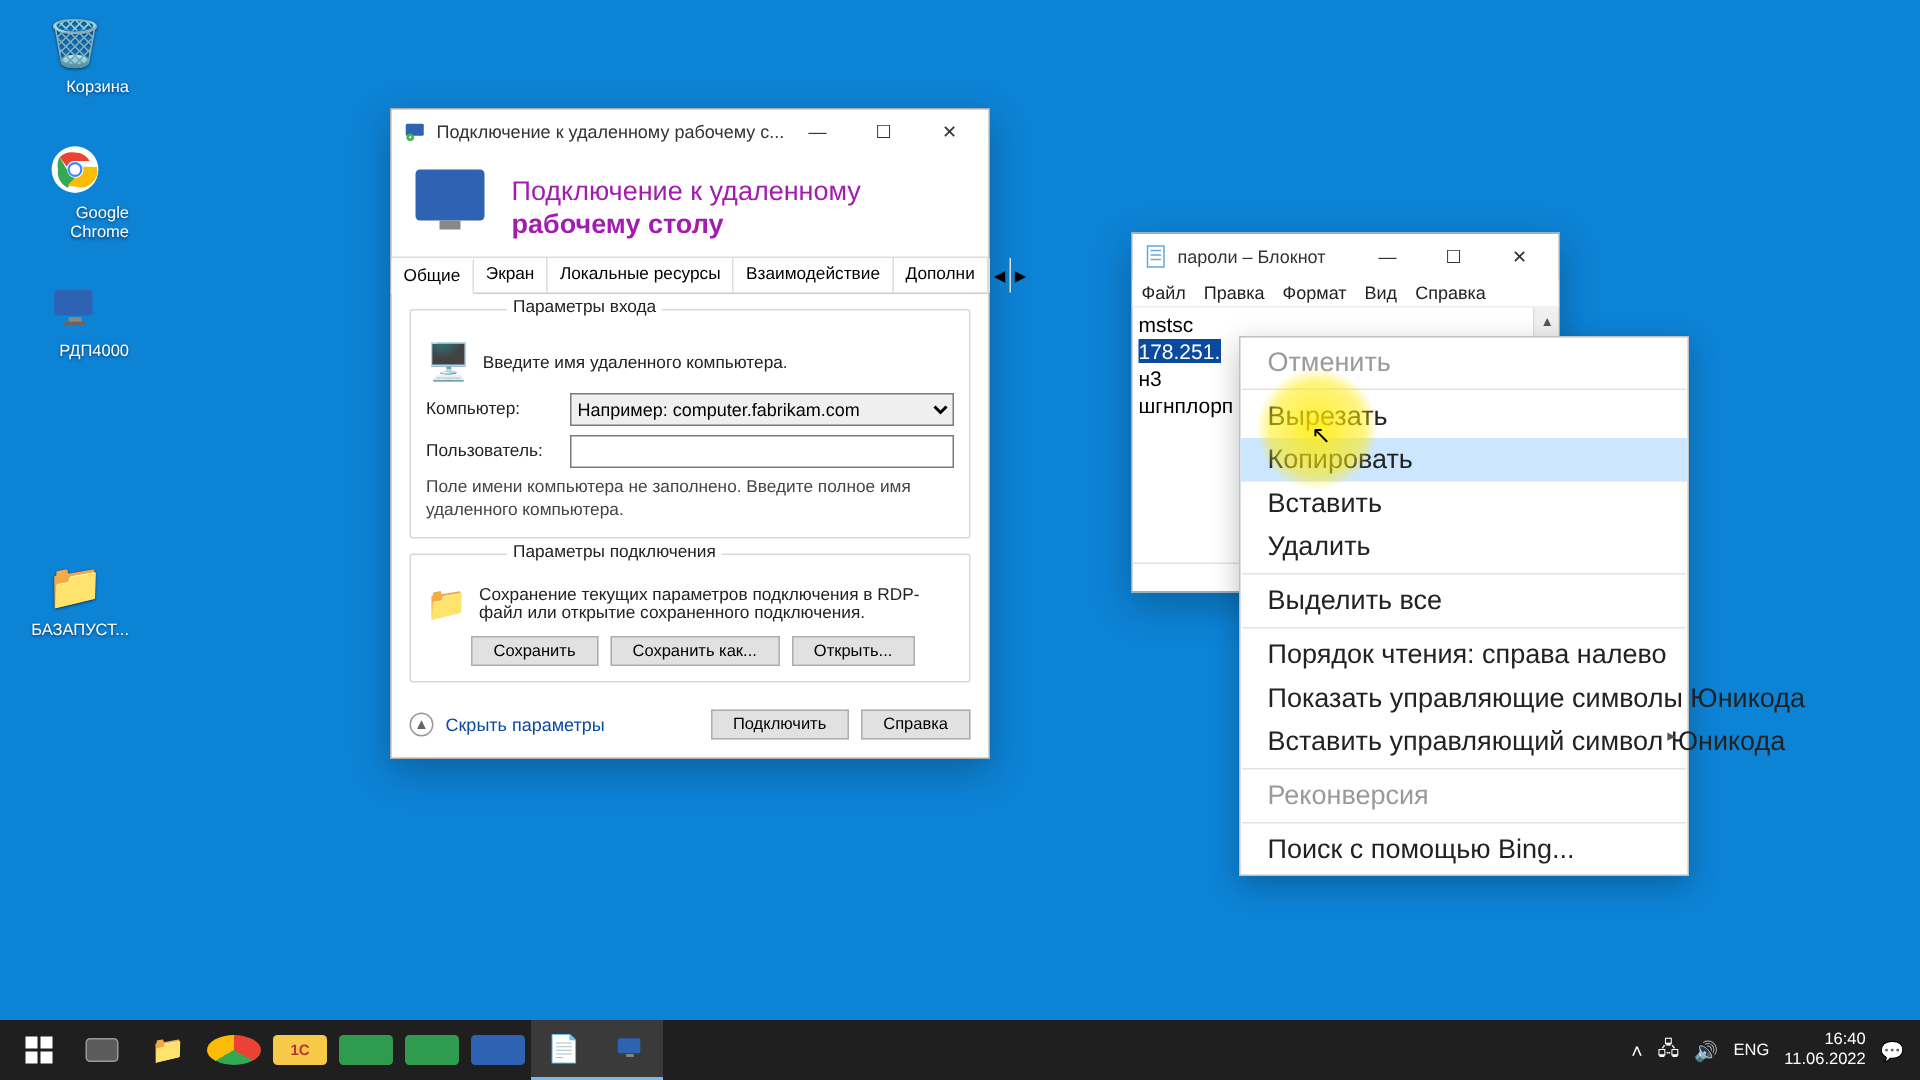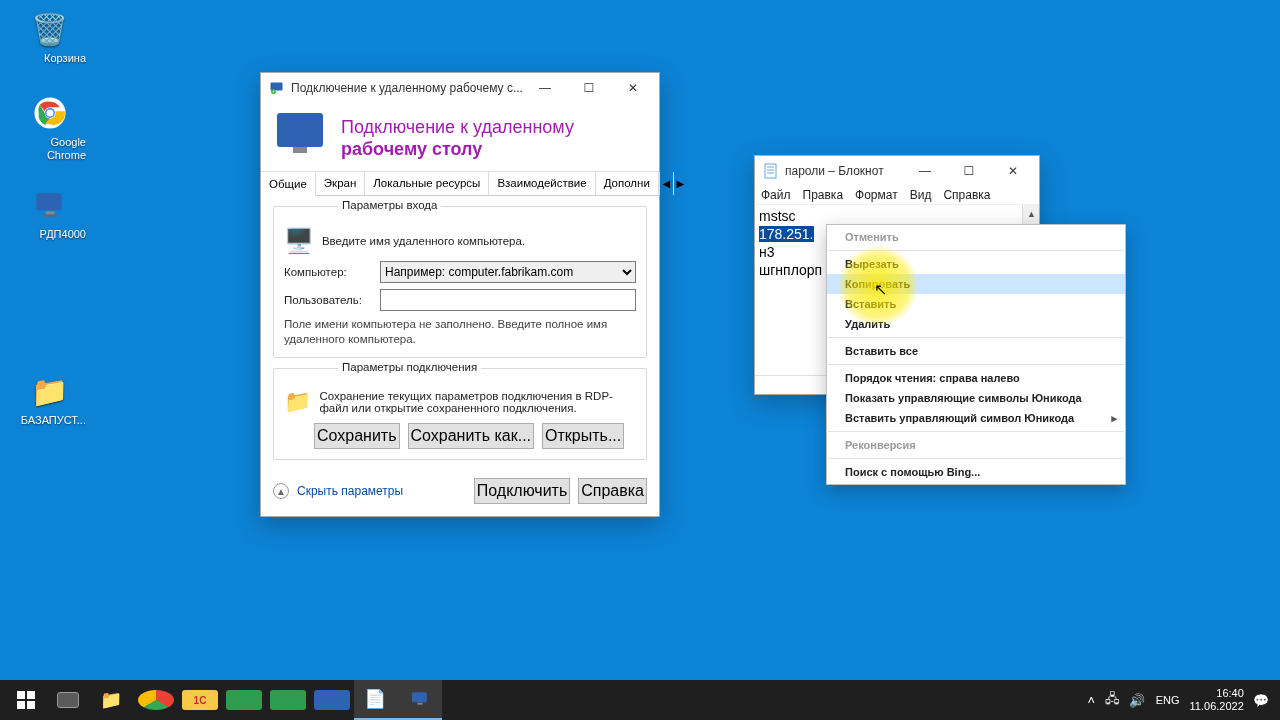--- a/index.html
+++ b/index.html
@@ -32,37 +32,37 @@
 .tab.active { background:#fff; border-bottom:1px solid #fff; position:relative; top:1px; }
 .tabs .nav { margin-left:auto; display:flex; }
 .tabs .nav span { width:14px; display:flex; align-items:center; justify-content:center; font-size:10px; border-left:1px solid #ddd; }
 .group { margin:10px 12px; border:1px solid #d9d9d9; border-radius:2px; position:relative; padding:14px 10px 10px 10px; font-size:11.5px; color:#222; }
 .group>legend { position:absolute; top:-8px; left:20px; background:#fff; padding:0 4px; font-size:11.5px;margin-left:44px; }
 .row { display:flex; align-items:center; gap:8px; margin:6px 0; }
 .row label { width:88px; }
 .row input[type=text] { flex:1; height:22px; padding:1px 4px; font-size:12px; border:1px solid #7a7a7a; }
 .row select { flex:1; height:22px; font-size:12px; border:1px solid #7a7a7a; }
 .hint { color:#444; line-height:15px; margin-top:4px; }
-.btn { background:#e1e1e1; border:1px solid #adadad; padding:3px 2px; font-size:16px; cursor:default; }
+.btn { background:#e1e1e1; border:1px solid #adadad; padding:3px 14px; font-size:11px; cursor:default; }
 .btnrow { display:flex; gap:8px; margin-top:8px; }
 .footerbar { display:flex; align-items:center; gap:8px; padding:8px 12px 12px; font-size:12px; }
 .footerbar .link { color:#0a4ba0; cursor:default; }
 .footerbar .chev { width:16px; height:16px; border:1px solid #999; border-radius:50%; display:flex; align-items:center; justify-content:center; font-size:10px; color:#666; }
 
 
 .menubar { display:flex; gap:12px; padding:2px 6px; font-size:12px; color:#222; background:#fff; border-bottom:1px solid #eee; }
 .npd-text { font-family: Consolas, monospace; font-size:14px; padding:2px 4px; line-height:18px; position:relative; height:170px; overflow:hidden; }
 .npd-text .sel { background:#0a4ba0; color:#fff; }
 .npd-status { display:flex; justify-content:flex-start; gap:16px; padding:2px 6px; font-size:12px; border-top:1px solid #e1e1e1; color:#333; }
 .npd-scroll { position:absolute; right:0; top:0; bottom:0; width:17px; background:#f0f0f0; border-left:1px solid #ddd; }
 .npd-scroll .up, .npd-scroll .dn { position:absolute; left:0; width:17px; height:17px; display:flex; align-items:center; justify-content:center; font-size:9px; color:#555; }
 .npd-scroll .up { top:0; } .npd-scroll .dn { bottom:0; }
 
 
-.ctx { position:absolute; background:#fff; border:1px solid #bfbfbf; box-shadow:0 6px 18px rgba(0,0,0,.25); font-size:11px; color:#222; width:300px; padding:2px 0;font-weight:bold;}
+.ctx { position:absolute; background:#fff; border:1px solid #bfbfbf; box-shadow:0 6px 18px rgba(0,0,0,.25); font-size:18px; color:#222; width:300px; padding:2px 0;}
 .ctx .item { padding:4px 18px; white-space:nowrap; position:relative; }
 .ctx .item.disabled { color:#9a9a9a; }
 .ctx .item.hover { background:#cde6ff; }
 .ctx .sep { height:1px; background:#e2e2e2; margin:3px 1px; }
 .ctx .item.submenu::after { content:"▸"; position:absolute; right:8px; top:4px; font-size:11px; color:#555;}
 
 
 .hl { position:absolute; width:80px; height:80px; border-radius:50%; background:radial-gradient(circle, rgba(255,235,0,.85) 0%, rgba(255,235,0,.5) 55%, rgba(255,235,0,0) 72%); pointer-events:none; }
 .cursor { position:absolute; font-size:16px; color:#000; pointer-events:none; }
 
@@ -231,21 +231,21 @@
 </div>
 
 <div class="ctx" style="left:826px; top:224px;">
   <div class="item disabled">Отменить</div>
   <div class="sep"></div>
   <div class="item">Вырезать</div>
   <div class="item hover">Копировать</div>
   <div class="item">Вставить</div>
   <div class="item">Удалить</div>
   <div class="sep"></div>
-  <div class="item">Вставить все</div>
+  <div class="item">Выделить все</div>
   <div class="sep"></div>
   <div class="item">Порядок чтения: справа налево</div>
   <div class="item">Показать управляющие символы Юникода</div>
   <div class="item submenu">Вставить управляющий символ Юникода</div>
   <div class="sep"></div>
   <div class="item disabled">Реконверсия</div>
   <div class="sep"></div>
   <div class="item">Поиск с помощью Bing...</div>
 </div>
 

